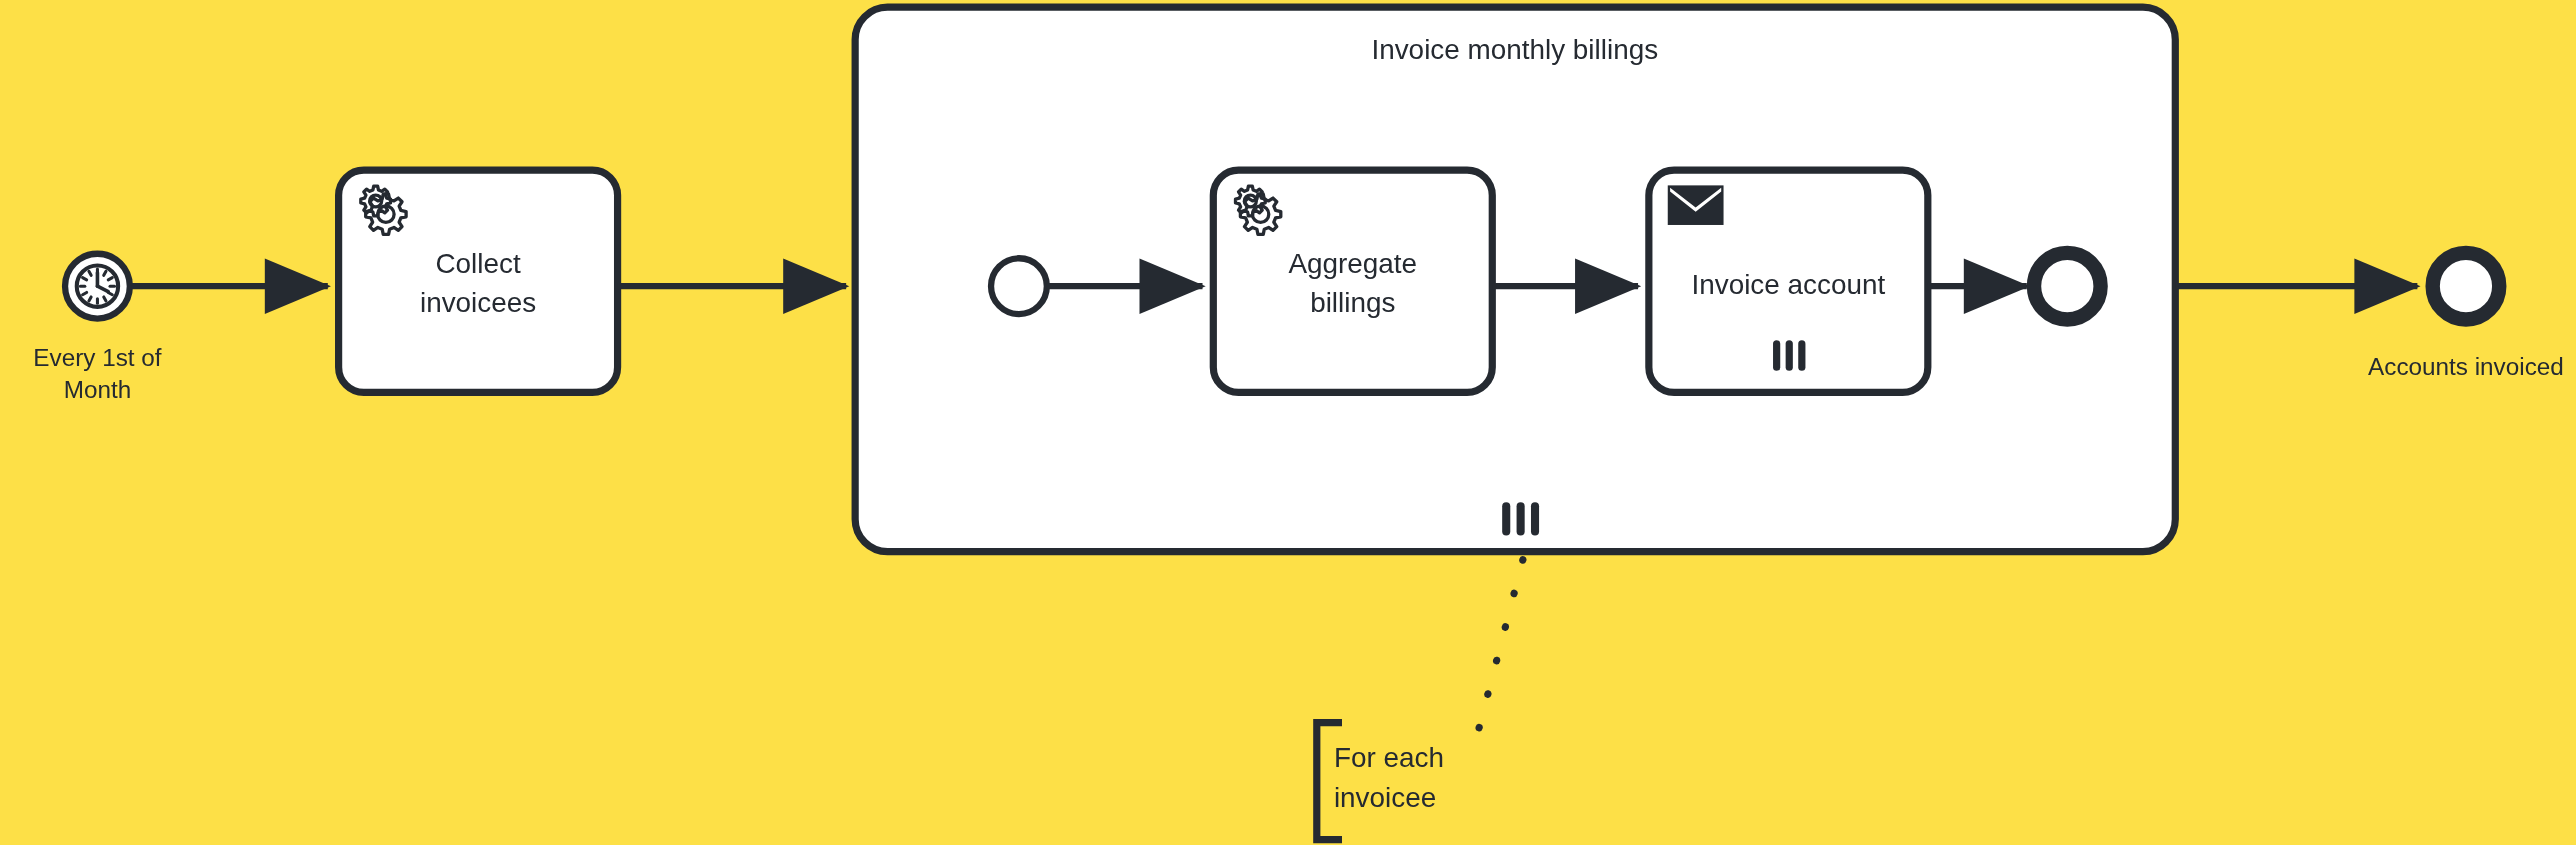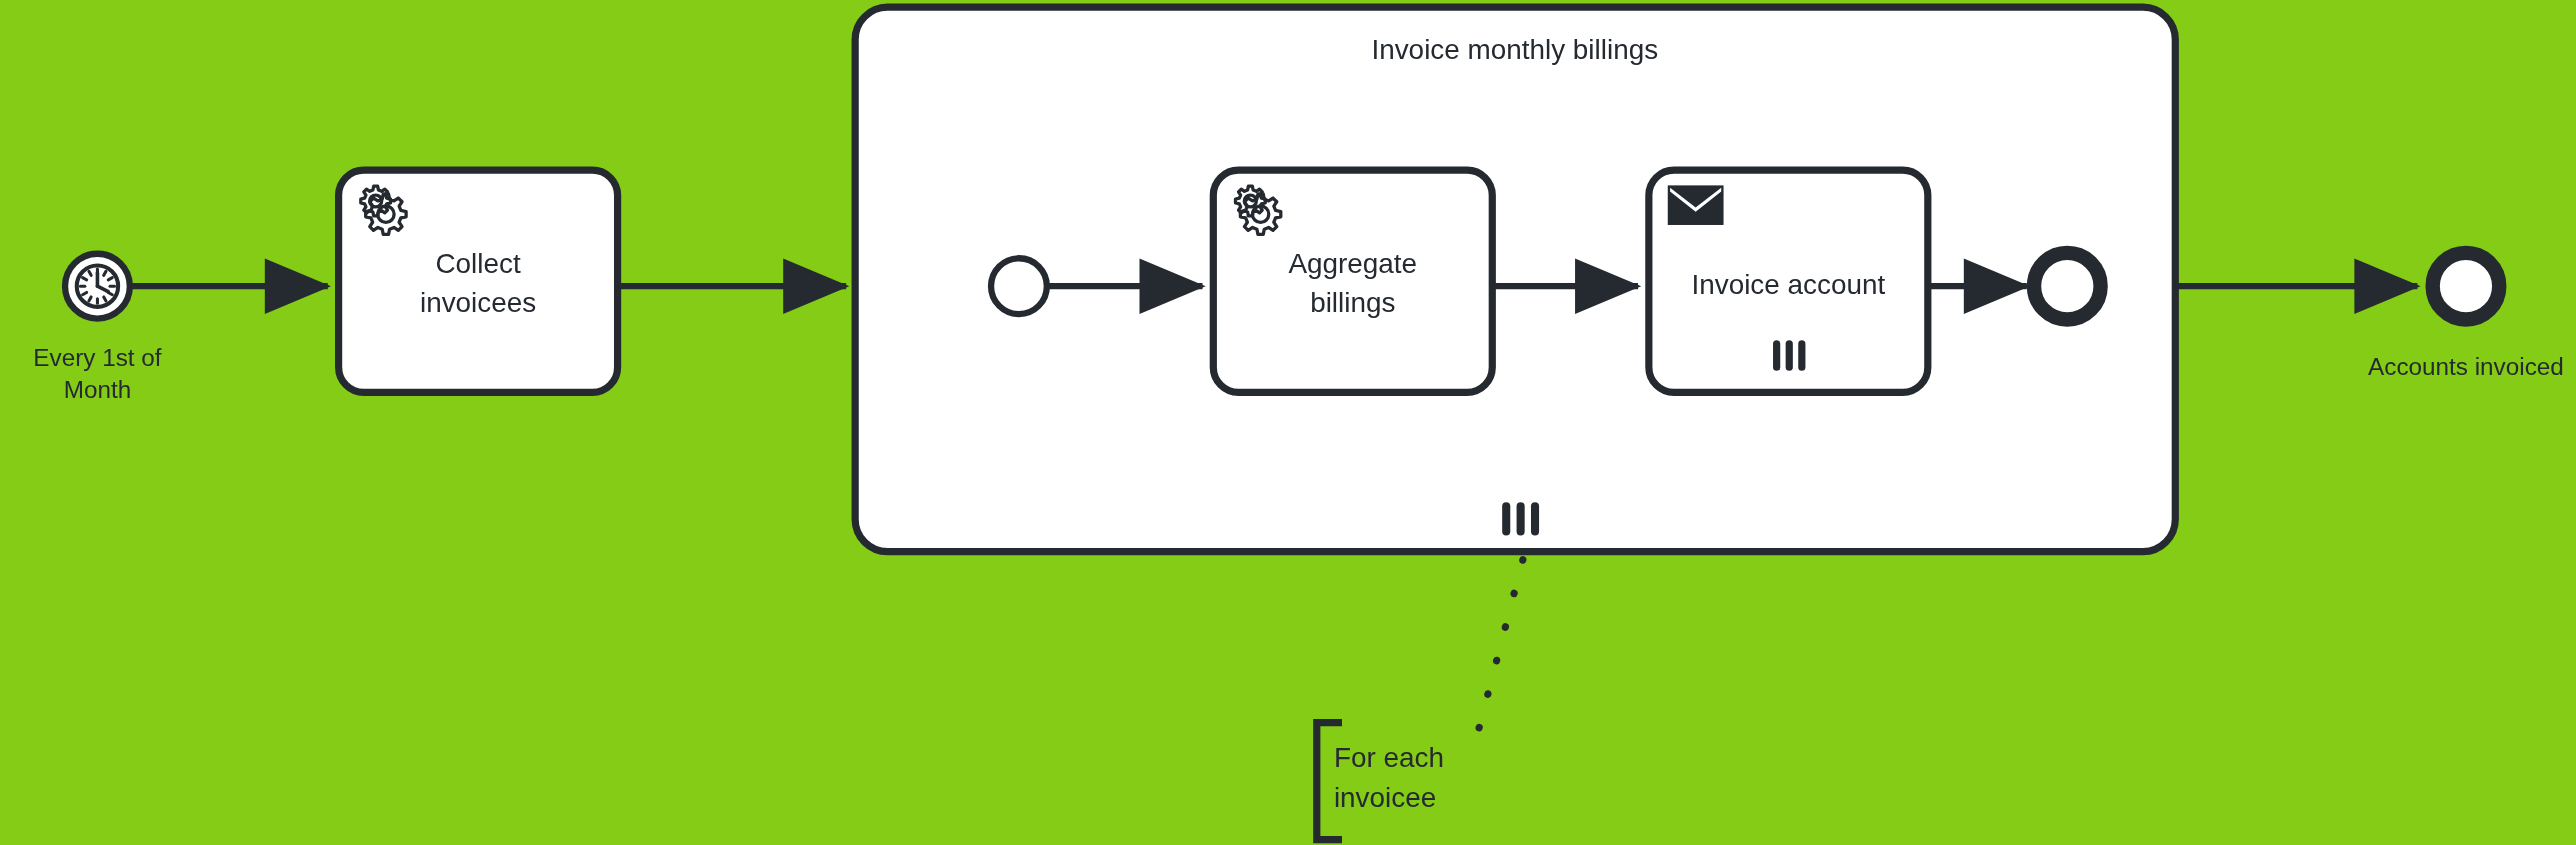--- a/index.html
+++ b/index.html
@@ -9,21 +9,21 @@
     background: #ffffff;
   }
   body {
     font-family: "Liberation Sans", sans-serif;
     -webkit-font-smoothing: antialiased;
   }
   #canvas {
     position: relative;
     width: 2576px;
     height: 845px;
-    background: #84cc16;
+    background: #fde047;
     overflow: hidden;
   }
   #bpmn-svg {
     position: absolute;
     left: 0;
     top: 0;
     width: 2576px;
     height: 845px;
     display: block;
   }

